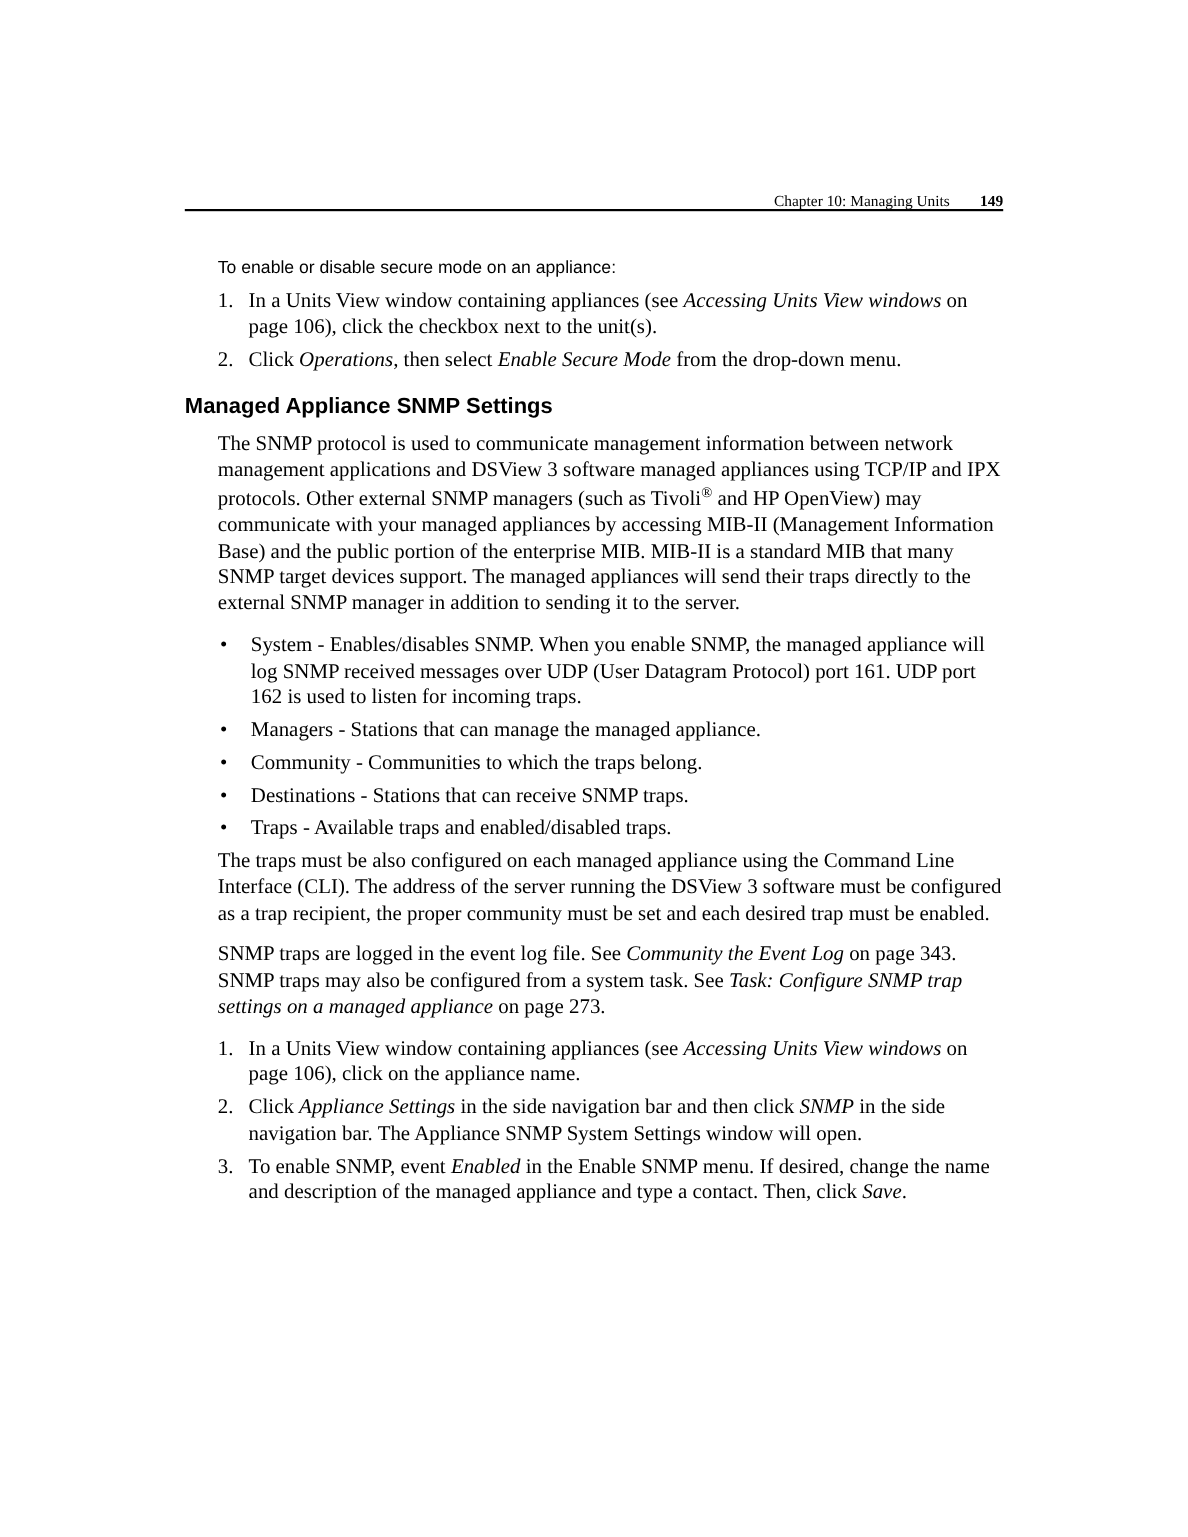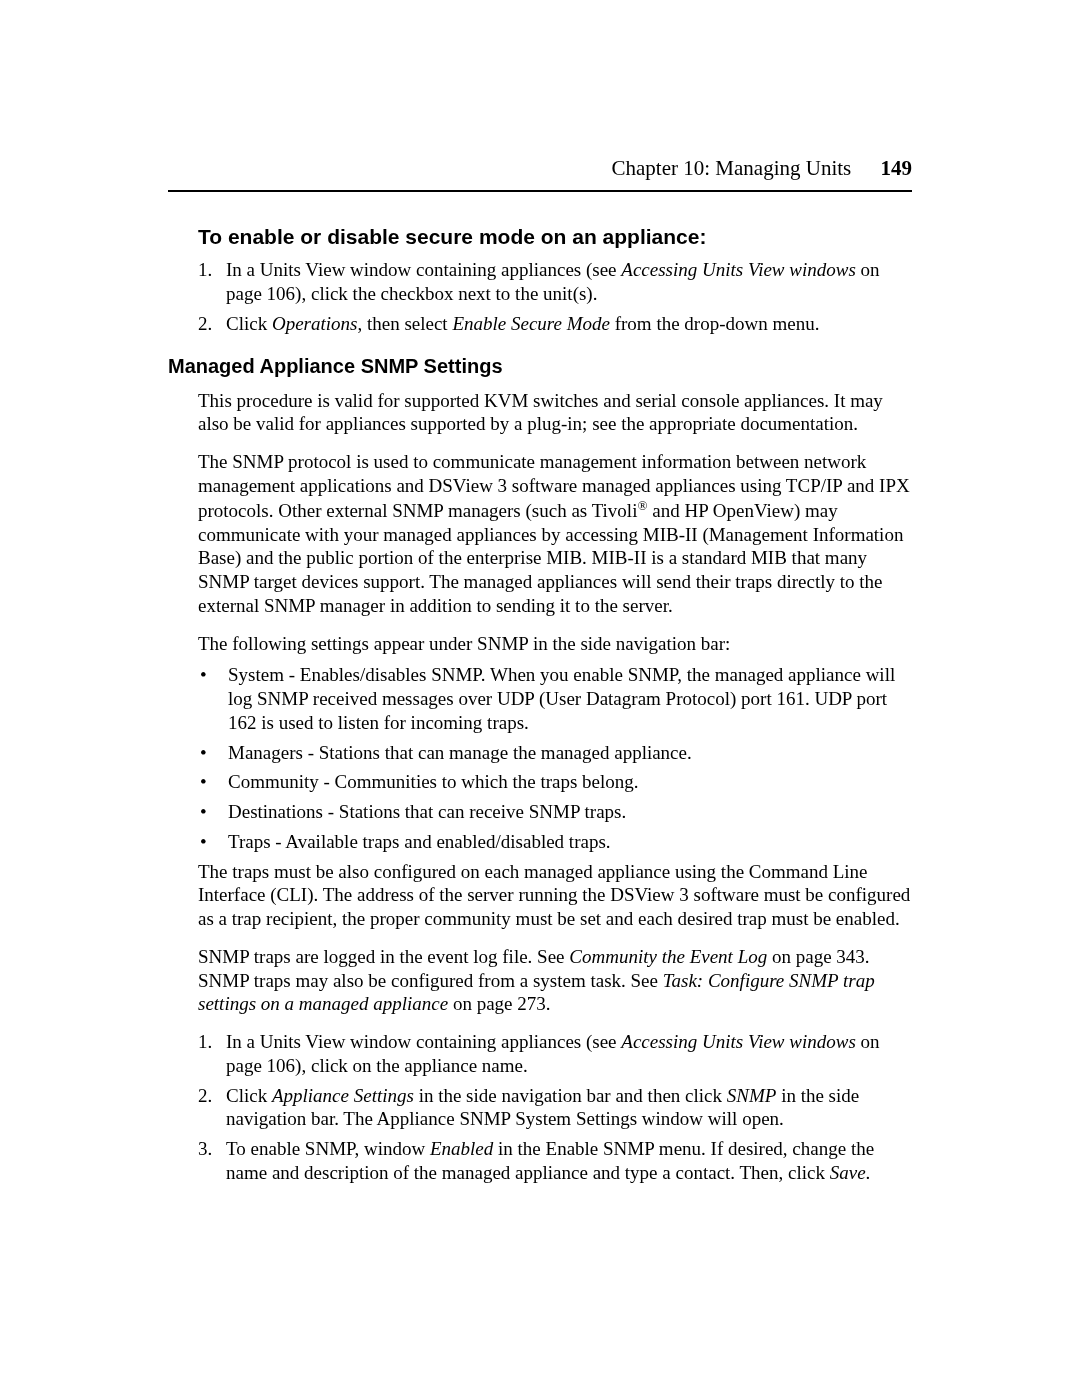--- a/index.html
+++ b/index.html
@@ -11,23 +11,23 @@
   }
   .page {
     width: 1080px;
     height: 1397px;
     position: relative;
     box-sizing: border-box;
     padding: 164px 168px 0 168px;
   }
   .running-head {
     position: absolute;
-    top: 156px;
+    top: 176px;
     right: 168px;
-    font-size: 21px;
+    font-size: 14px;
   }
   .running-head .pageno {
     font-weight: bold;
     margin-left: 24px;
   }
   .head-rule-wrap {
     position: absolute;
     top: 190px;
     left: 168px;
     right: 168px;
@@ -37,23 +37,23 @@
   .content {
     position: absolute;
     top: 220px;
     left: 198px;
     right: 168px;
     font-size: 19px;
     line-height: 1.25;
   }
   .bold-lead {
     font-family: Arial, Helvetica, sans-serif;
-    font-weight: bold;
-    font-size: 21px;
-    margin-top: 4px;
+    font-weight: normal;
+    font-size: 16px;
+    margin-top: 14px;
     margin-bottom: 8px;
   }
   ol.numlist {
     list-style: none;
     padding: 0;
     margin: 0 0 14px 0;
   }
   ol.numlist > li {
     display: flex;
     margin-bottom: 6px;
@@ -118,27 +118,25 @@
       <li>
         <span class="num">2.</span>
         <span class="txt">
           <span>Click </span><span class="ital">Operations</span><span>, then select </span><span class="ital">Enable Secure Mode</span><span> from the drop-down menu.</span>
         </span>
       </li>
     </ol>
 
     <h2 class="section">Managed Appliance SNMP Settings</h2>
 
-    <p class="body">This procedure is valid for supported KVM switches and serial console appliances. It may also be valid for appliances supported by a plug-in; see the appropriate documentation.</p>
 
     <p class="body">
       <span>The SNMP protocol is used to communicate management information between network management applications and DSView 3 software managed appliances using TCP/IP and IPX protocols. Other external SNMP managers (such as Tivoli</span><sup class="reg">®</sup><span> and HP OpenView) may communicate with your managed appliances by accessing MIB-II (Management Information Base) and the public portion of the enterprise MIB. MIB-II is a standard MIB that many SNMP target devices support. The managed appliances will send their traps directly to the external SNMP manager in addition to sending it to the server.</span>
     </p>
 
-    <p class="body" style="margin-bottom:8px">The following settings appear under SNMP in the side navigation bar:</p>
 
     <ul class="bullets">
       <li>
         <span class="dot">•</span>
         <span class="txt">System - Enables/disables SNMP. When you enable SNMP, the managed appliance will log SNMP received messages over UDP (User Datagram Protocol) port 161. UDP port 162 is used to listen for incoming traps.</span>
       </li>
       <li>
         <span class="dot">•</span>
         <span class="txt">Managers - Stations that can manage the managed appliance.</span>
       </li>
@@ -172,19 +170,19 @@
       </li>
       <li>
         <span class="num">2.</span>
         <span class="txt">
           <span>Click </span><span class="ital">Appliance Settings</span><span> in the side navigation bar and then click </span><span class="ital">SNMP</span><span> in the side navigation bar. The Appliance SNMP System Settings window will open.</span>
         </span>
       </li>
       <li>
         <span class="num">3.</span>
         <span class="txt">
-          <span>To enable SNMP, window </span><span class="ital">Enabled</span><span> in the Enable SNMP menu. If desired, change the name and description of the managed appliance and type a contact. Then, click </span><span class="ital">Save</span><span>.</span>
+          <span>To enable SNMP, event </span><span class="ital">Enabled</span><span> in the Enable SNMP menu. If desired, change the name and description of the managed appliance and type a contact. Then, click </span><span class="ital">Save</span><span>.</span>
         </span>
       </li>
     </ol>
 
   </div>
 </div>
 
 </body></html>

